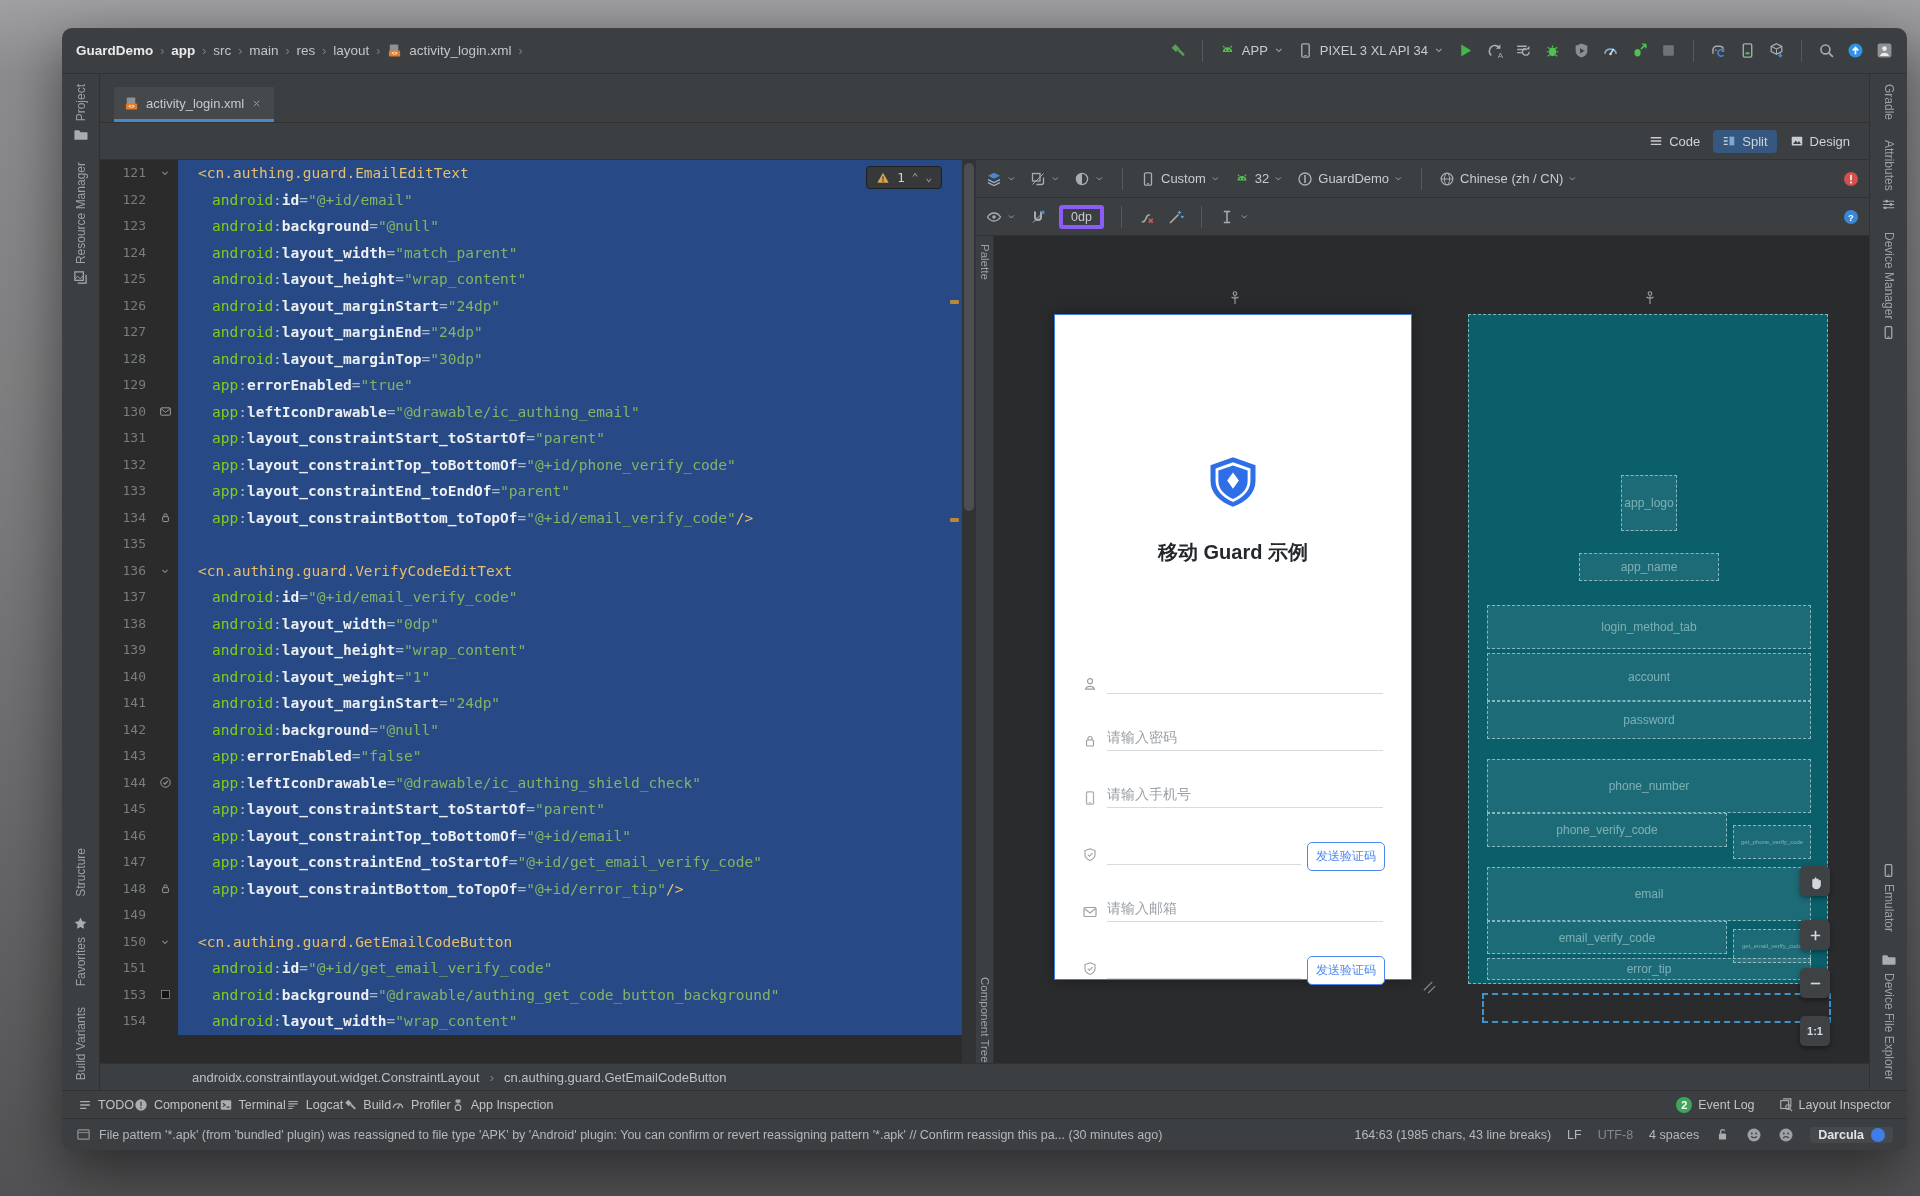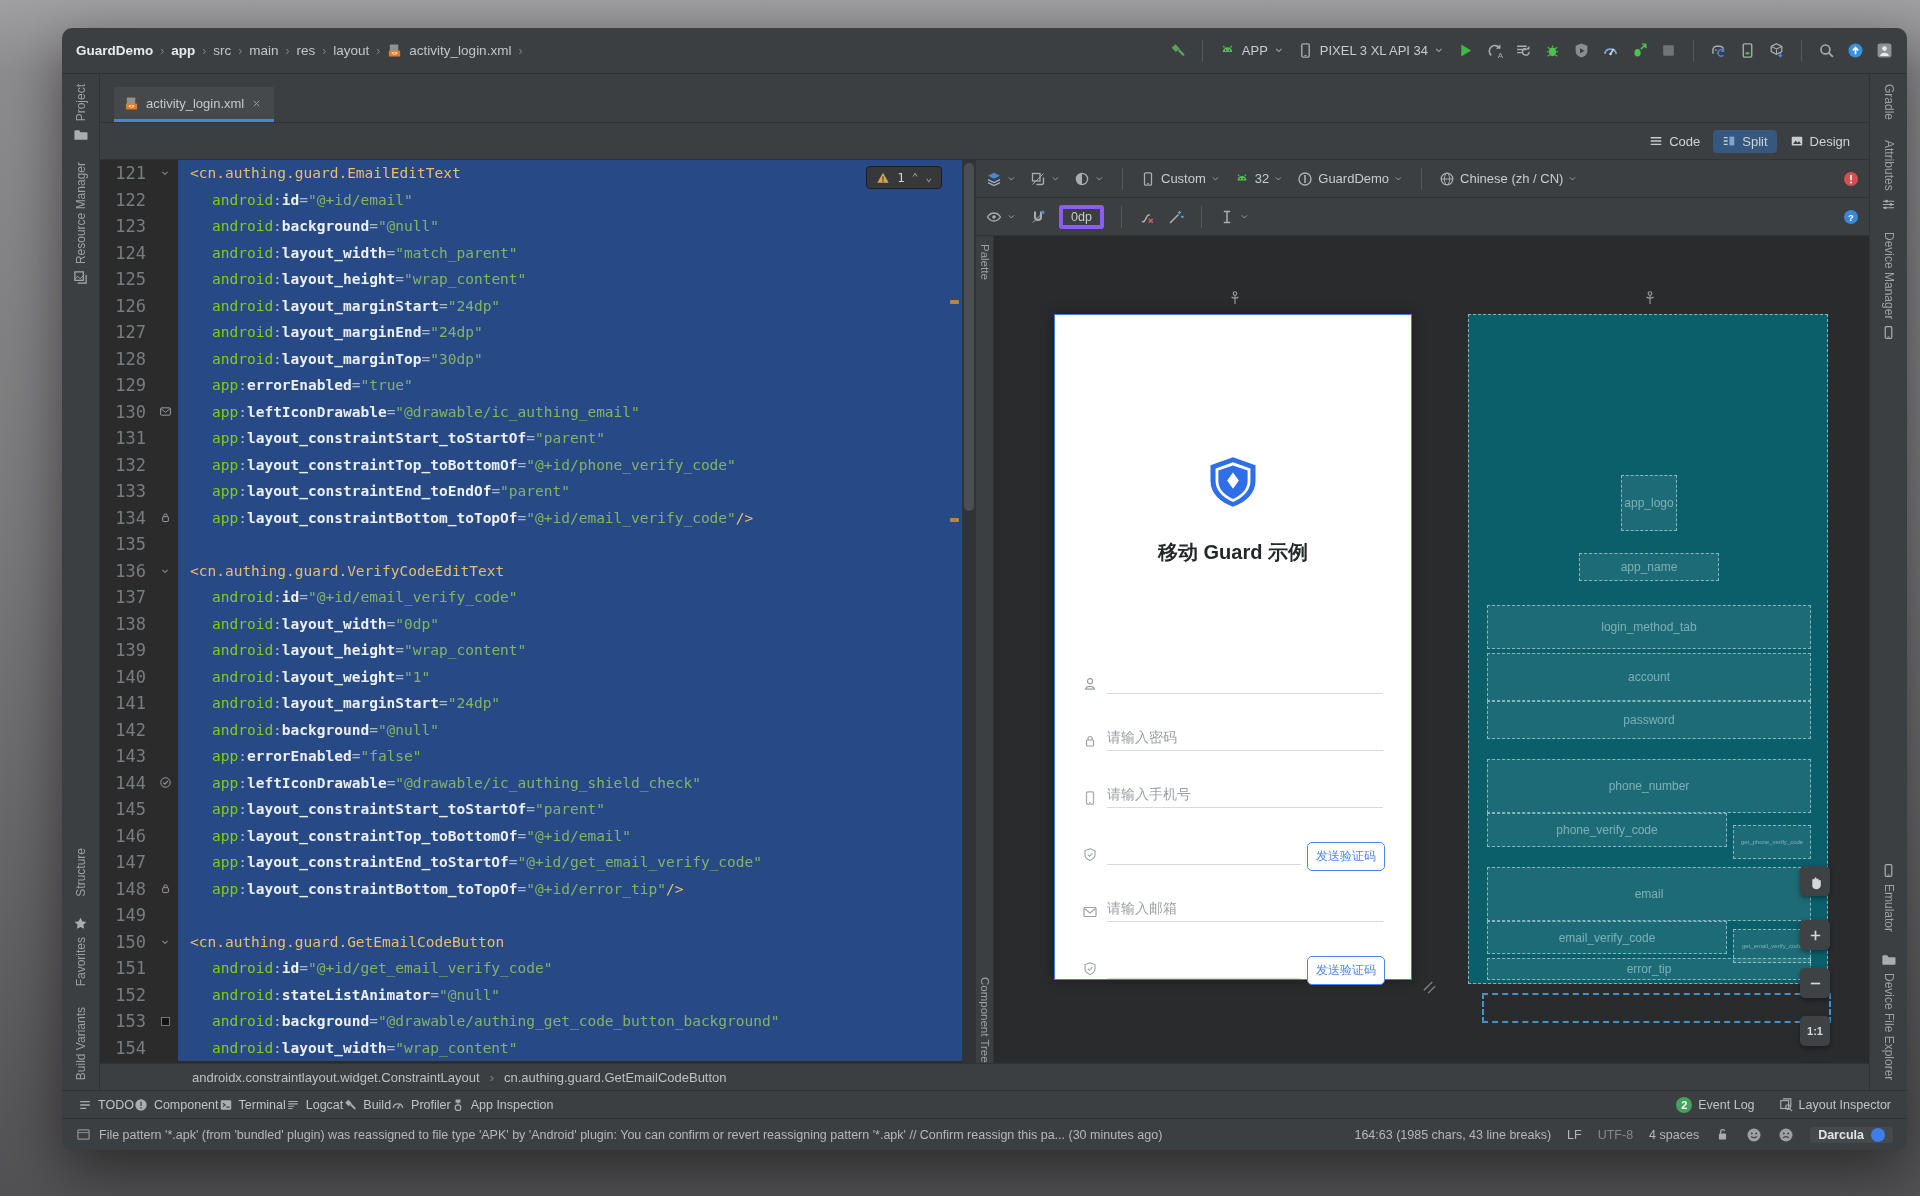--- a/index.html
+++ b/index.html
@@ -35,23 +35,23 @@
     padding:9px 12px 8px 10px;font-size:13px;color:#c7cacd;cursor:default;}
   .tab .close{color:#8f9598;font-size:12px;display:flex;}
   .editor-header{height:36px;display:flex;align-items:center;justify-content:flex-end;gap:4px;
     background:#3c3f41;border-bottom:1px solid #323232;padding-right:10px;font-size:13px;color:#d0d3d6;}
   .vtoggle{display:flex;align-items:center;gap:6px;padding:4px 9px;border-radius:4px;cursor:default;}
   .vtoggle.sel{background:#365880;}
   
   .panes{flex:1;display:flex;min-height:0;}
   .code-pane{width:862px;position:relative;background:#2b2b2b;overflow:hidden;font-family:"DejaVu Sans Mono",monospace;}
   .cline{display:flex;height:26.5px;line-height:26.5px;font-size:14.5px;white-space:pre;}
-  .cline .gnum{width:46px;text-align:right;color:#787d80;padding-right:6px;flex:none;font-size:17px;}
+  .cline .gnum{width:46px;text-align:right;color:#787d80;padding-right:6px;flex:none;font-size:13px;}
   .cline .gico{width:26px;flex:none;display:flex;align-items:center;justify-content:center;}
-  .cline .ccode{flex:1;background:#274a87;padding-left:12px;}
+  .cline .ccode{flex:1;background:#274a87;padding-left:20px;}
   .cline .ind{padding-left:34px;}
   .tk-tag{color:#e8bf6a;}
   .tk-ns{color:#84cc16;}
   .tk-name{color:#eceff1;font-weight:bold;}
   .tk-pun{color:#a9b7c6;}
   .tk-val{color:#84b364;}
   .warn-badge{position:absolute;top:6px;right:20px;background:#36383a;border:1px solid #1f1f1f;border-radius:4px;
     display:flex;align-items:center;gap:7px;padding:3px 9px;font-size:12.5px;color:#cfd2d4;z-index:3;}
   .warn-badge .wchev{color:#a8acaf;font-size:11px;line-height:9px;}
   .stripe-mark{position:absolute;right:3px;width:9px;height:4px;background:#b8873c;border-radius:1px;z-index:3;}
@@ -489,21 +489,20 @@
               <div class="cline"><span class="gnum">147</span><span class="gico"></span><span class="ccode ind"><span class="tk-ns">app</span><span class="tk-pun">:</span><span class="tk-name">layout_constraintEnd_toStartOf</span><span class="tk-pun">=</span><span class="tk-val">"@+id/get_email_verify_code"</span></span></div>
               <div class="cline"><span class="gnum">148</span><span class="gico"><svg width="13" height="13" viewBox="0 0 16 16">
                     <rect x="4.5" y="7" width="7" height="6" rx="1" fill="none" stroke="#9aa0a6" stroke-width="1.2"></rect>
                     <path d="M6 7V5.5a2 2 0 014 0V7" fill="none" stroke="#9aa0a6" stroke-width="1.2"></path>
                   </svg></span><span class="ccode ind"><span class="tk-ns">app</span><span class="tk-pun">:</span><span class="tk-name">layout_constraintBottom_toTopOf</span><span class="tk-pun">=</span><span class="tk-val">"@+id/error_tip"</span><span class="tk-tag">/&gt;</span></span></div>
               <div class="cline"><span class="gnum">149</span><span class="gico"></span><span class="ccode"></span></div>
               <div class="cline"><span class="gnum">150</span><span class="gico"><svg width="12" height="12" viewBox="0 0 16 16">
                     <path d="M4.5 6.5l3.5 3.5 3.5-3.5" fill="none" stroke="#7f8486" stroke-width="1.5"></path>
                   </svg></span><span class="ccode"><span class="tk-tag">&lt;cn.authing.guard.GetEmailCodeButton</span></span></div>
               <div class="cline"><span class="gnum">151</span><span class="gico"></span><span class="ccode ind"><span class="tk-ns">android</span><span class="tk-pun">:</span><span class="tk-name">id</span><span class="tk-pun">=</span><span class="tk-val">"@+id/get_email_verify_code"</span></span></div>
-              <div class="cline"><span class="gnum">152</span><span class="gico"></span><span class="ccode ind"><span class="tk-ns">android</span><span class="tk-pun">:</span><span class="tk-name">stateListAnimator</span><span class="tk-pun">=</span><span class="tk-val">"@null"</span></span></div>
               <div class="cline"><span class="gnum">153</span><span class="gico"><svg width="13" height="13" viewBox="0 0 16 16">
                     <rect x="3" y="3" width="10" height="10" fill="#141414" stroke="#8a8a8a"></rect>
                   </svg></span><span class="ccode ind"><span class="tk-ns">android</span><span class="tk-pun">:</span><span class="tk-name">background</span><span class="tk-pun">=</span><span class="tk-val">"@drawable/authing_get_code_button_background"</span></span></div>
               <div class="cline"><span class="gnum">154</span><span class="gico"></span><span class="ccode ind"><span class="tk-ns">android</span><span class="tk-pun">:</span><span class="tk-name">layout_width</span><span class="tk-pun">=</span><span class="tk-val">"wrap_content"</span></span></div>
             </div>
         </div>
 
         <div class="scroll-strip">
           <div class="scroll-thumb"></div>
         </div>

